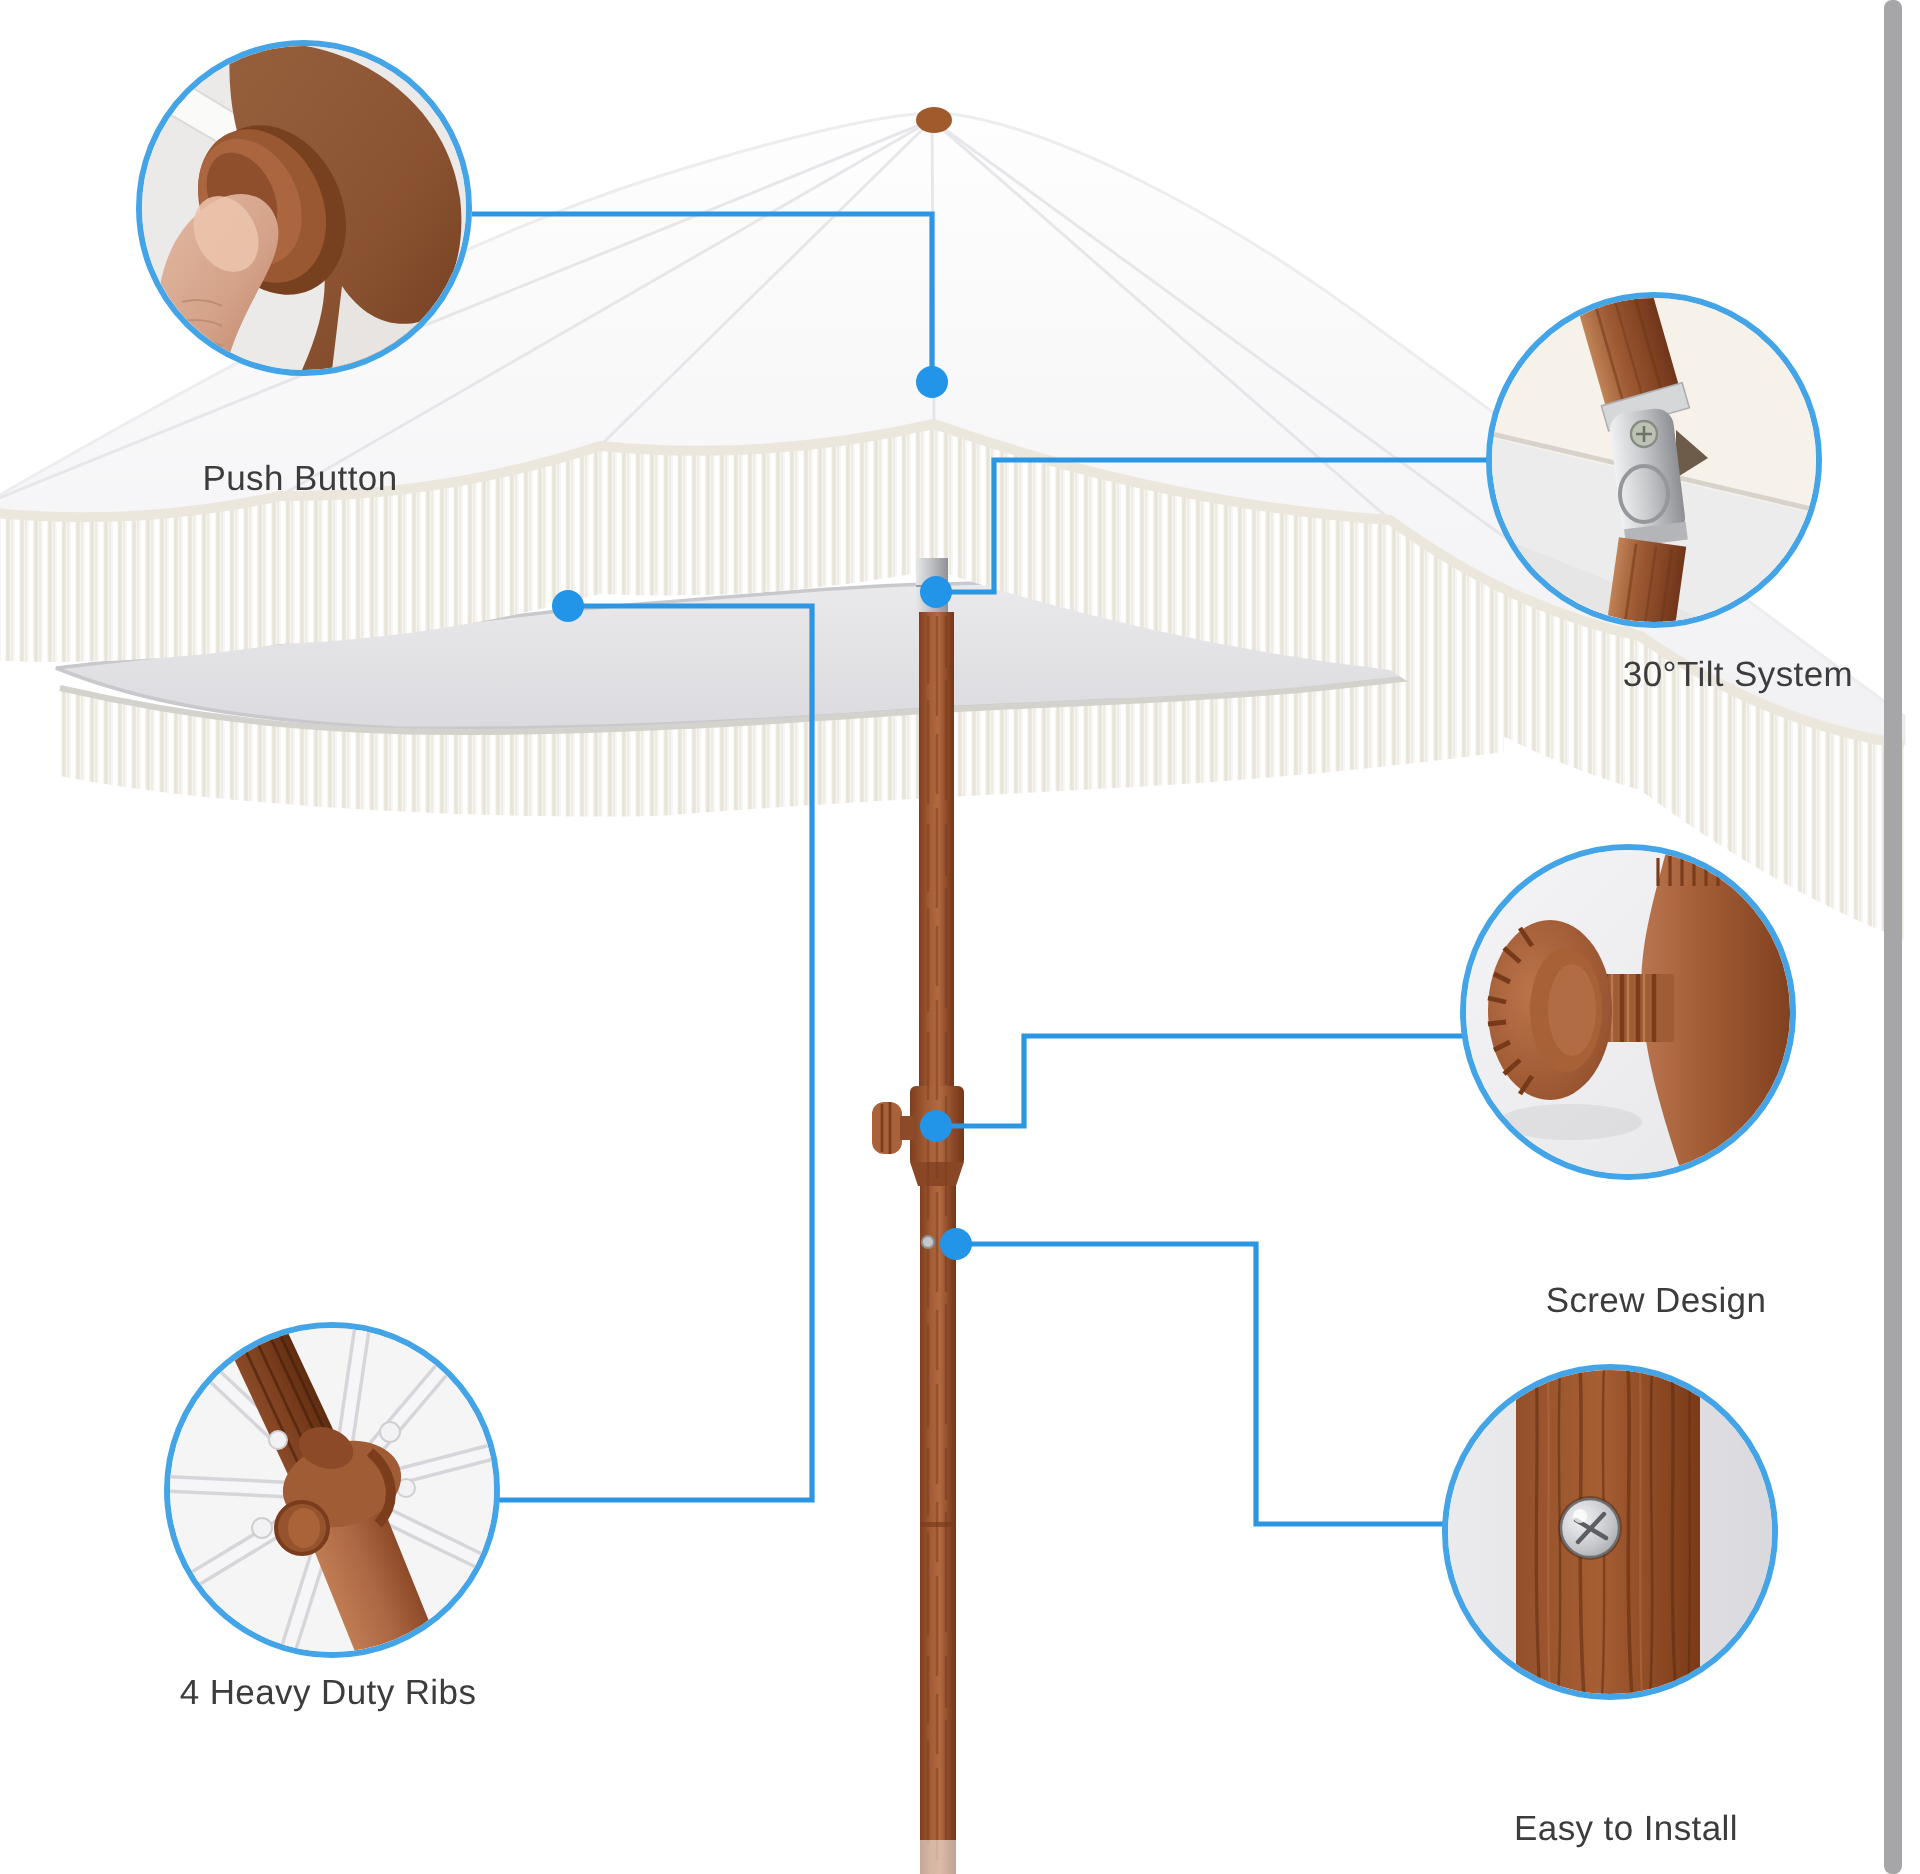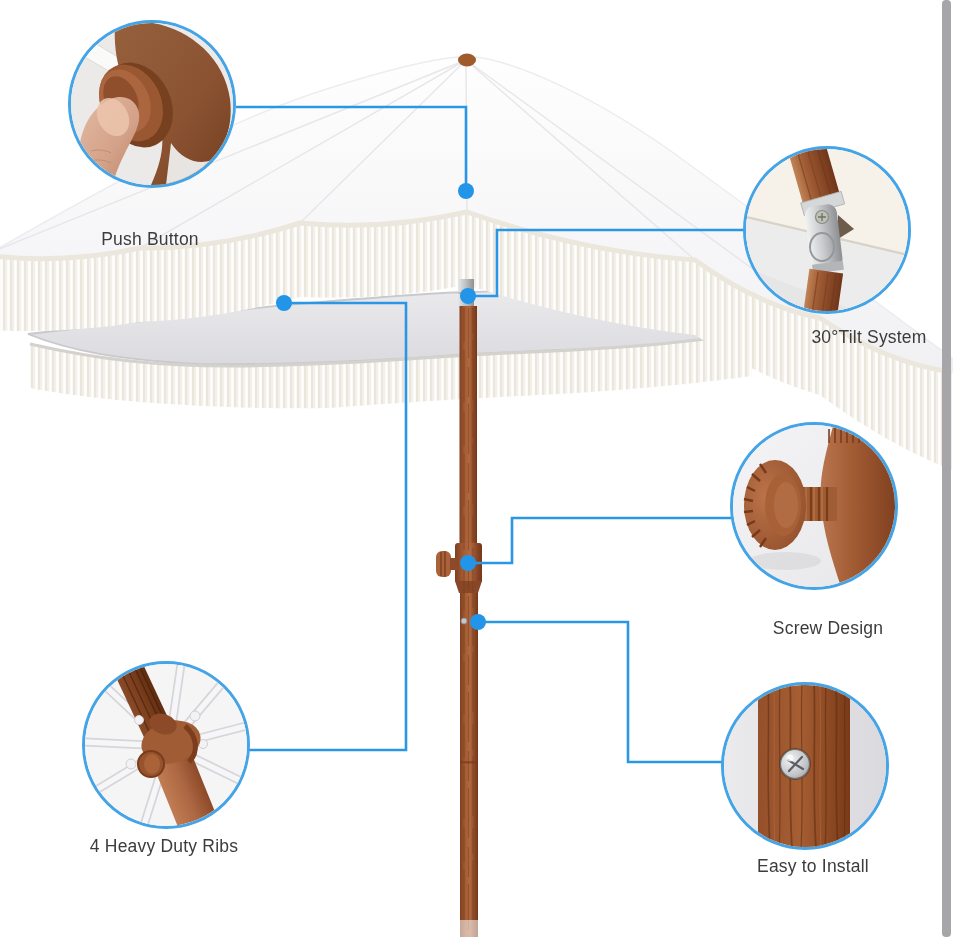--- a/index.html
+++ b/index.html
@@ -357,18 +357,18 @@
       </g>
       <circle cx="71" cy="79" r="16" fill="#4a2c14" opacity=".5"></circle>
       <circle cx="71" cy="79" r="14.5" fill="url(#eaBolt)" stroke="#6e6f73" stroke-width="1.2"></circle>
       <path d="M 64 75 L 79 84 M 65 86 L 78 72" stroke="#5d5e62" stroke-width="2.2" stroke-linecap="round"></path>
       <circle cx="66" cy="73" r="3.5" fill="#ffffff" opacity=".75"></circle>
     </svg>
   </div>
 
   <div class="feature-label" style="left:150px;top:197px;margin-top:32px;">Push Button</div>
   <div class="feature-label" style="left:829px;top:327px;margin-left:40px;">30°Tilt System</div>
-  <div class="feature-label" style="left:828px;top:618px;">Screw Design</div>
+  <div class="feature-label" style="left:828px;top:640px;">Screw Design</div>
   <div class="feature-label" style="left:164px;top:836px;">4 Heavy Duty Ribs</div>
-  <div class="feature-label" style="left:813px;top:856px;">Easy to Install</div>
+  <div class="feature-label" style="left:813px;top:904px;">Easy to Install</div>
 
   <div id="scrollbar"></div>
 </div>
 
 </body></html>

